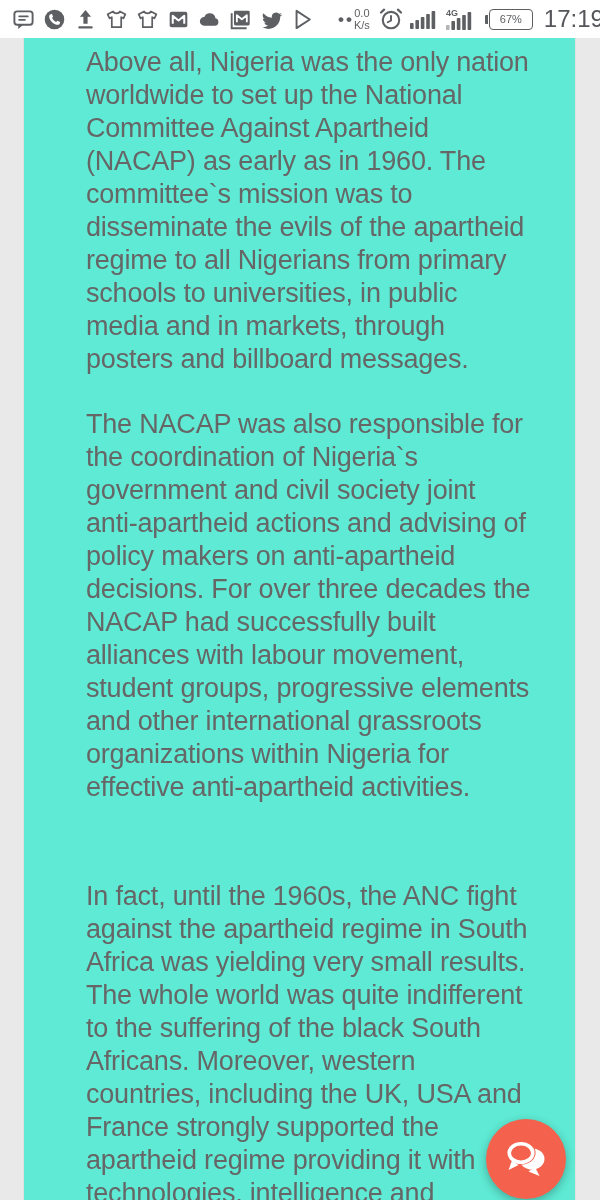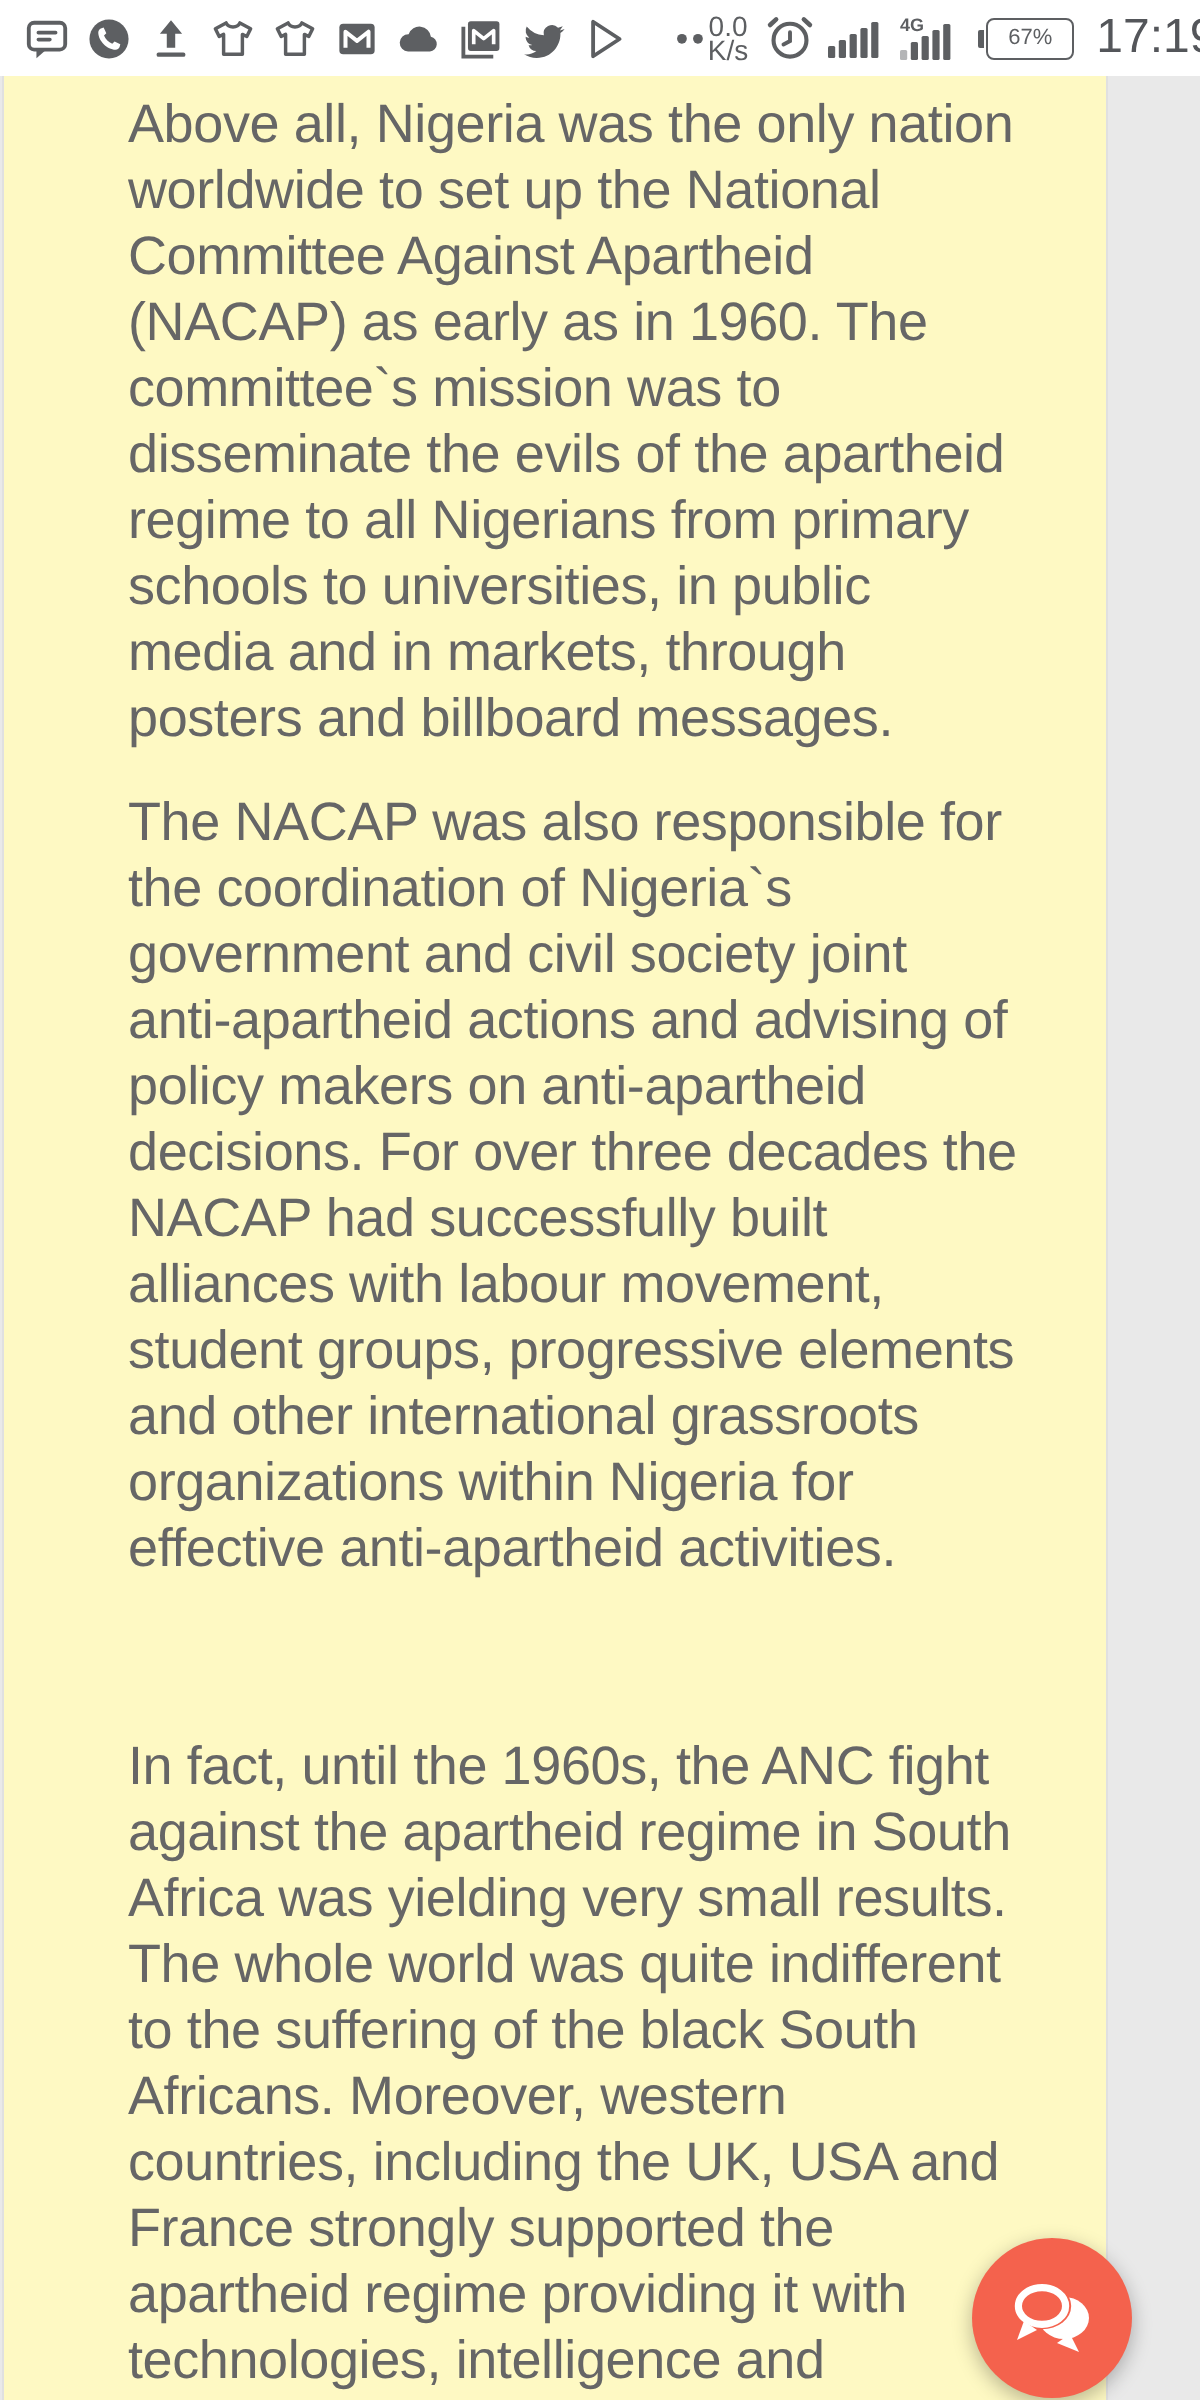--- a/index.html
+++ b/index.html
@@ -16,50 +16,50 @@
     padding:0 6px 0 12px; box-sizing:border-box; z-index:10;
   }
   .sb-left { display:flex; align-items:center; gap:8px; }
   .icn { width:23px; height:23px; display:block; flex:0 0 auto; }
   .sb-dots {
     font-size:17px; font-weight:bold; color:#5d5f62;
     letter-spacing:2px; margin-left:16px; line-height:23px;
   }
   .sb-right { margin-left:auto; display:flex; align-items:center; gap:6px; }
   .net-speed {
-    text-align:center; color:#5d5f62; font-size:14px; line-height:12px;
+    text-align:center; color:#5d5f62; font-size:11px; line-height:12px;
     margin-right:2px;
   }
   .bars { display:block; }
   .battery { display:flex; align-items:center; margin-left:3px; }
   .battery-nub { width:3px; height:9px; background:#5d5f62; border-radius:1px 0 0 1px; }
   .battery-body {
     width:42px; height:19px; border:1.7px solid #5d5f62; border-radius:4px;
     display:flex; align-items:center; justify-content:center; margin-left:1px;
   }
   .battery-text { font-size:11px; color:#5d5f62; }
   .sb-time { font-size:24px; color:#54565a; margin-left:5px; white-space:nowrap; }
 
   
   .page {
     position:absolute; top:38px; left:0; right:0; bottom:0;
     background:#e9e9e9;
   }
   .sheet {
-    position:absolute; top:0; bottom:0; left:1px; width:553px;
-    background:#fef9c3; overflow:hidden;
+    position:absolute; top:0; bottom:0; left:23px; width:553px;
+    background:#5eead4; overflow:hidden;
     border-left:1px solid #e0e0e0; border-right:1px solid #e0e0e0;
     box-sizing:border-box;
   }
   .article { padding:8px 8px 0 62px; }
   .para {
     margin:0; font-size:27px; line-height:33px; letter-spacing:-0.2px;
     color:#666666; white-space:pre-line;
   }
-  .para.gap-small { margin-top:19px; }
+  .para.gap-small { margin-top:32px; }
   .para.gap-large { margin-top:76px; }
 
   
   .chat-fab {
     position:absolute; left:486px; top:1081px; width:80px; height:80px;
     border-radius:50%; background:#F4624D; z-index:20;
     display:flex; align-items:center; justify-content:center;
     box-shadow:0 3px 10px rgba(0,0,0,0.28); border:none; cursor:pointer;
   }
 </style>

